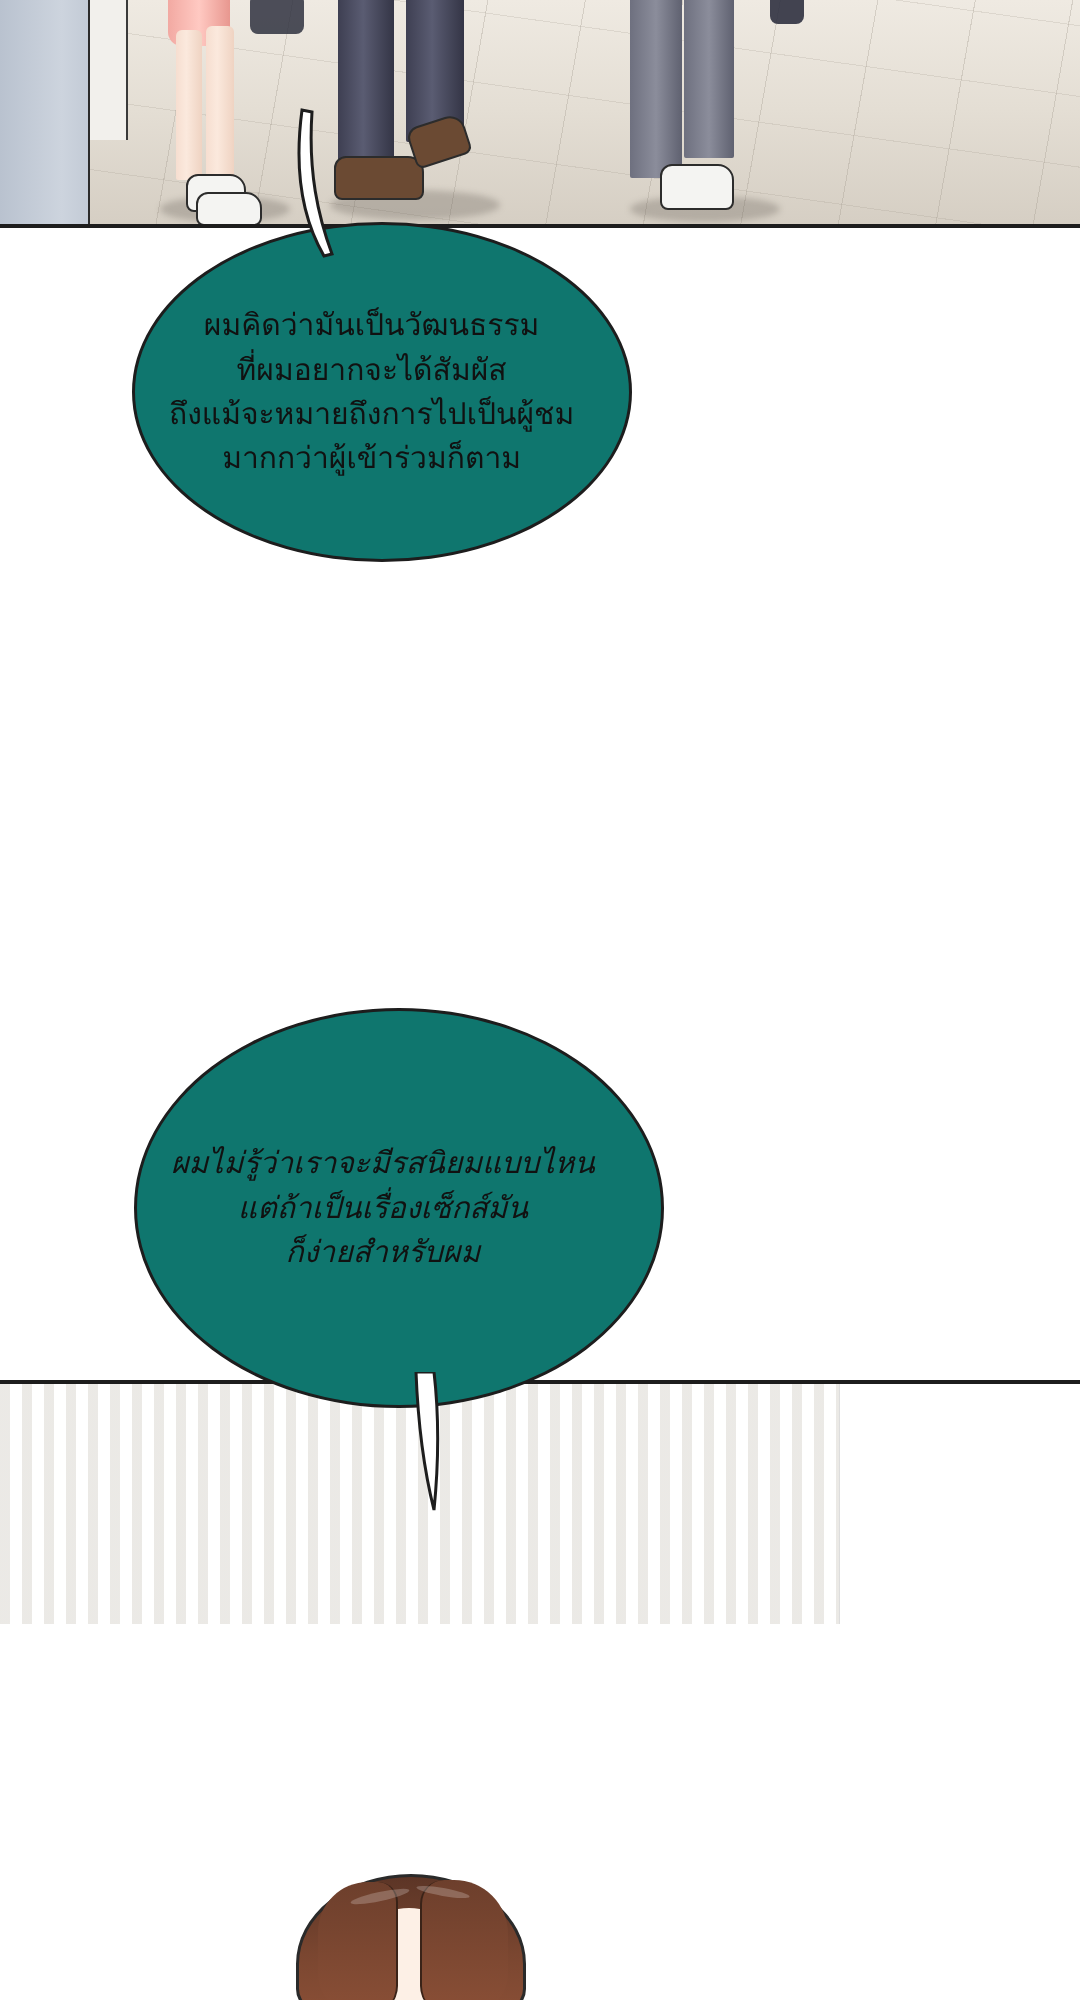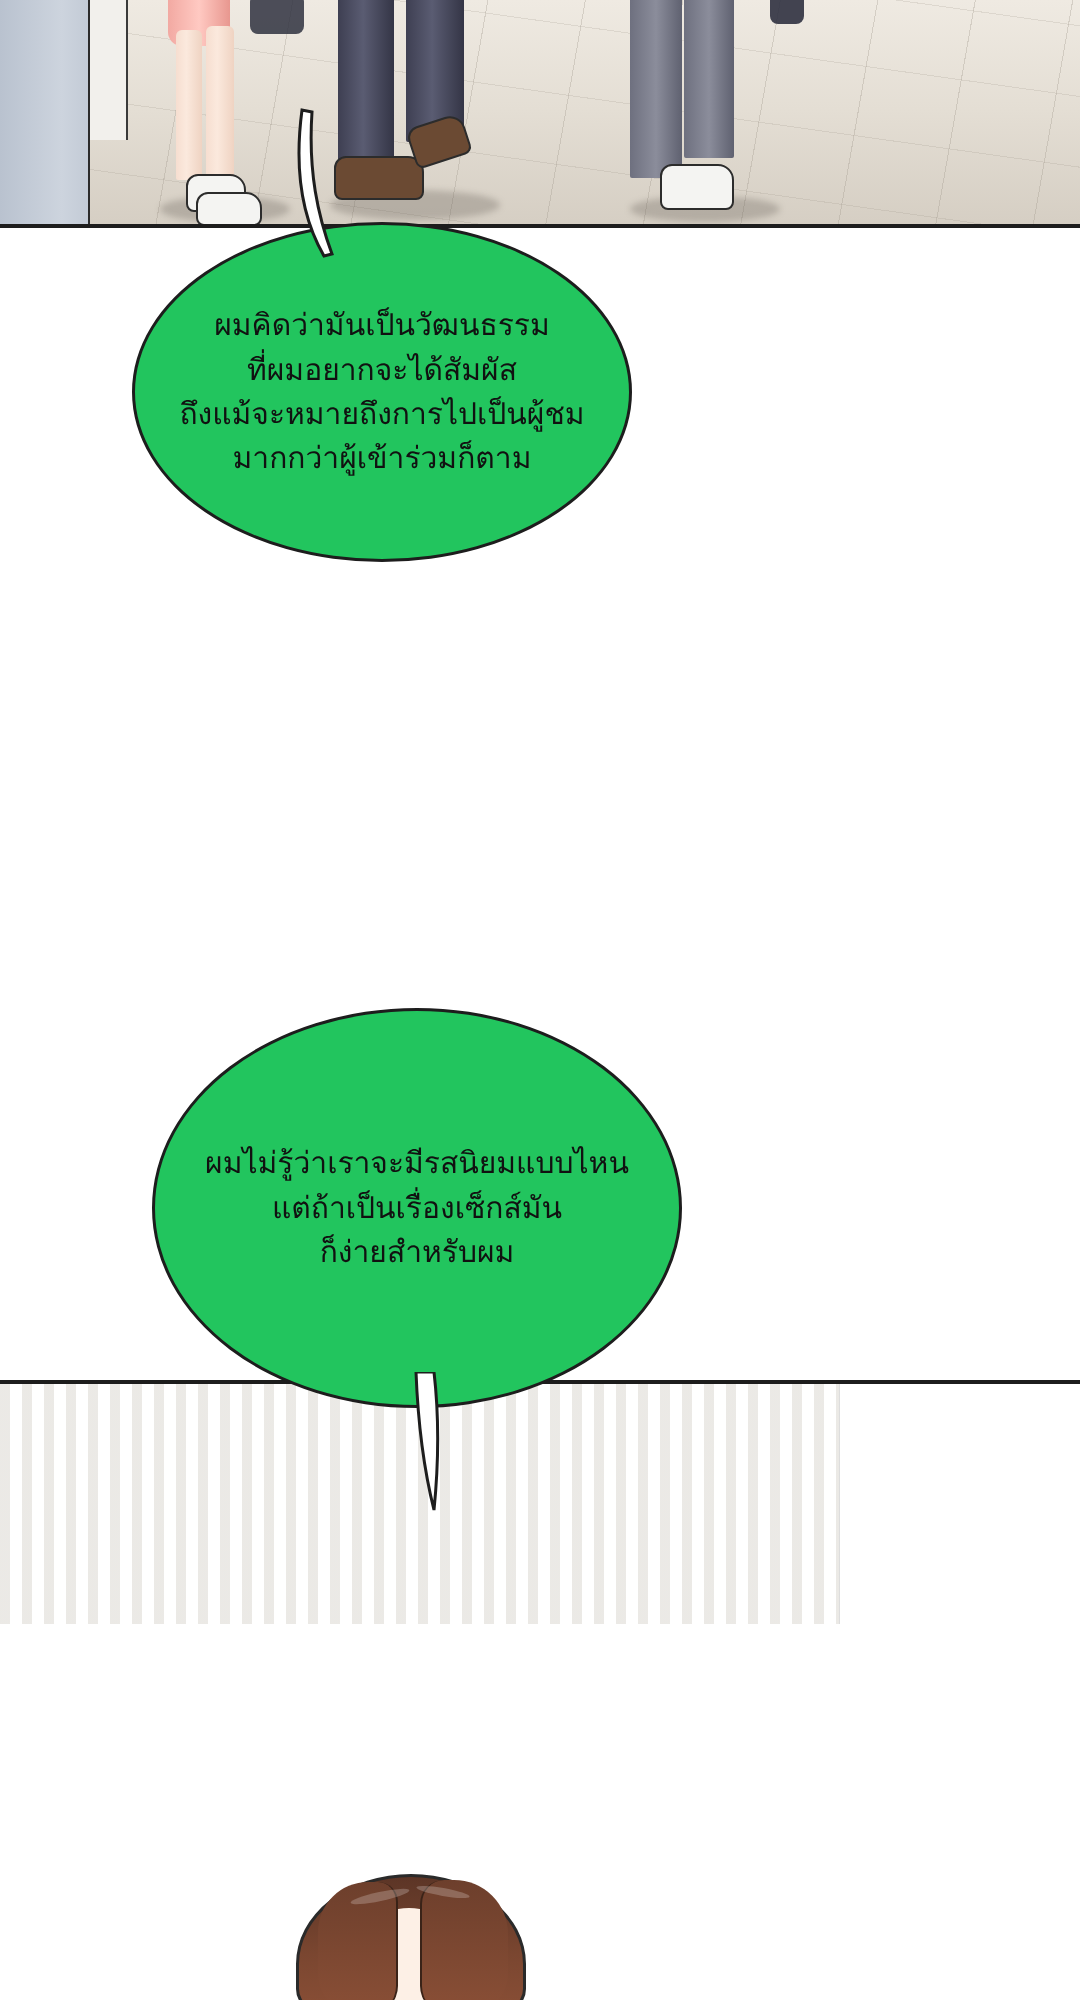--- a/index.html
+++ b/index.html
@@ -184,47 +184,48 @@
   }
   .hair-strand {
     position: absolute;
     background: rgba(255,255,255,0.22);
     border-radius: 50%;
   }
 
   
   .bubble {
     position: absolute;
-    background: #22c55e;
+    background: #0f766e;
     border: 3px solid #1d1d1d;
     border-radius: 50%;
     display: flex;
     align-items: center;
-    justify-content: center;
+    justify-content: flex-start;
     box-sizing: border-box;
   }
   .bubble-text {
     text-align: center;
     color: #111111;
     font-size: 30px;
     line-height: 1.48;
     white-space: pre-line;
     padding: 0 34px;
   }
   .bubble-1 {
     left: 132px;
     top: 222px;
     width: 500px;
     height: 340px;
   }
   .bubble-2 {
-    left: 152px;
+    left: 134px;
     top: 1008px;
     width: 530px;
     height: 400px;
+    font-style: italic;
   }
   .tail {
     position: absolute;
     z-index: 3;
   }
   .tail svg { display: block; }
 </style>
 </head>
 <body>
 

